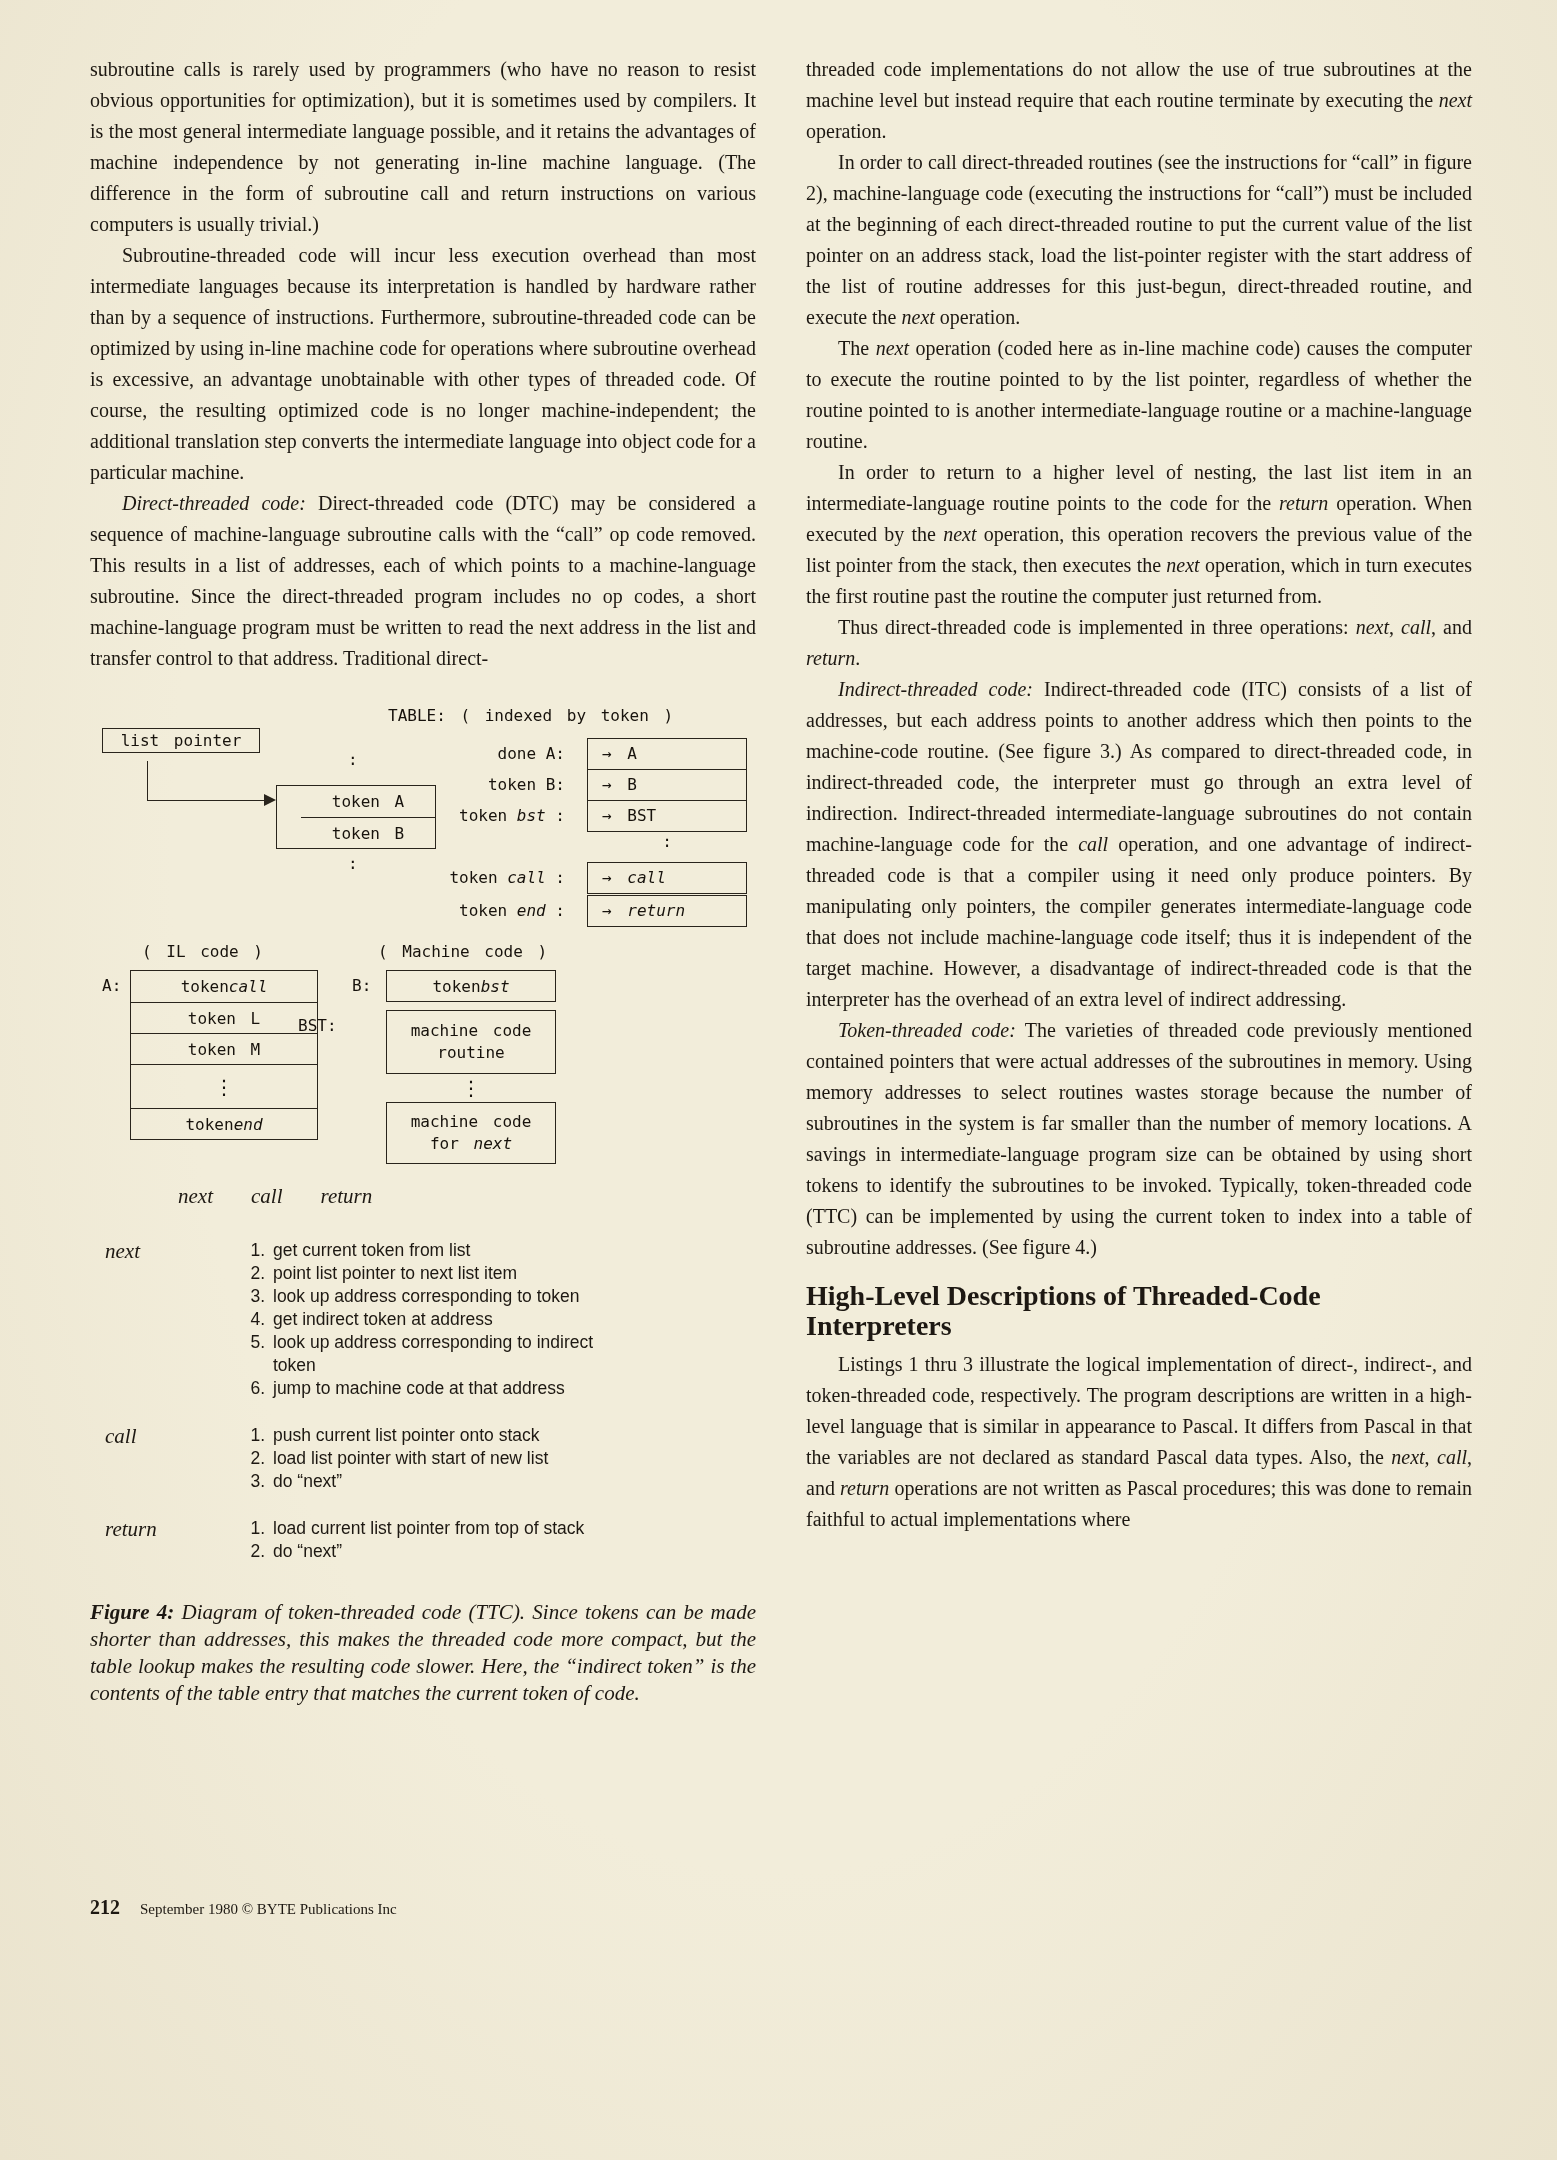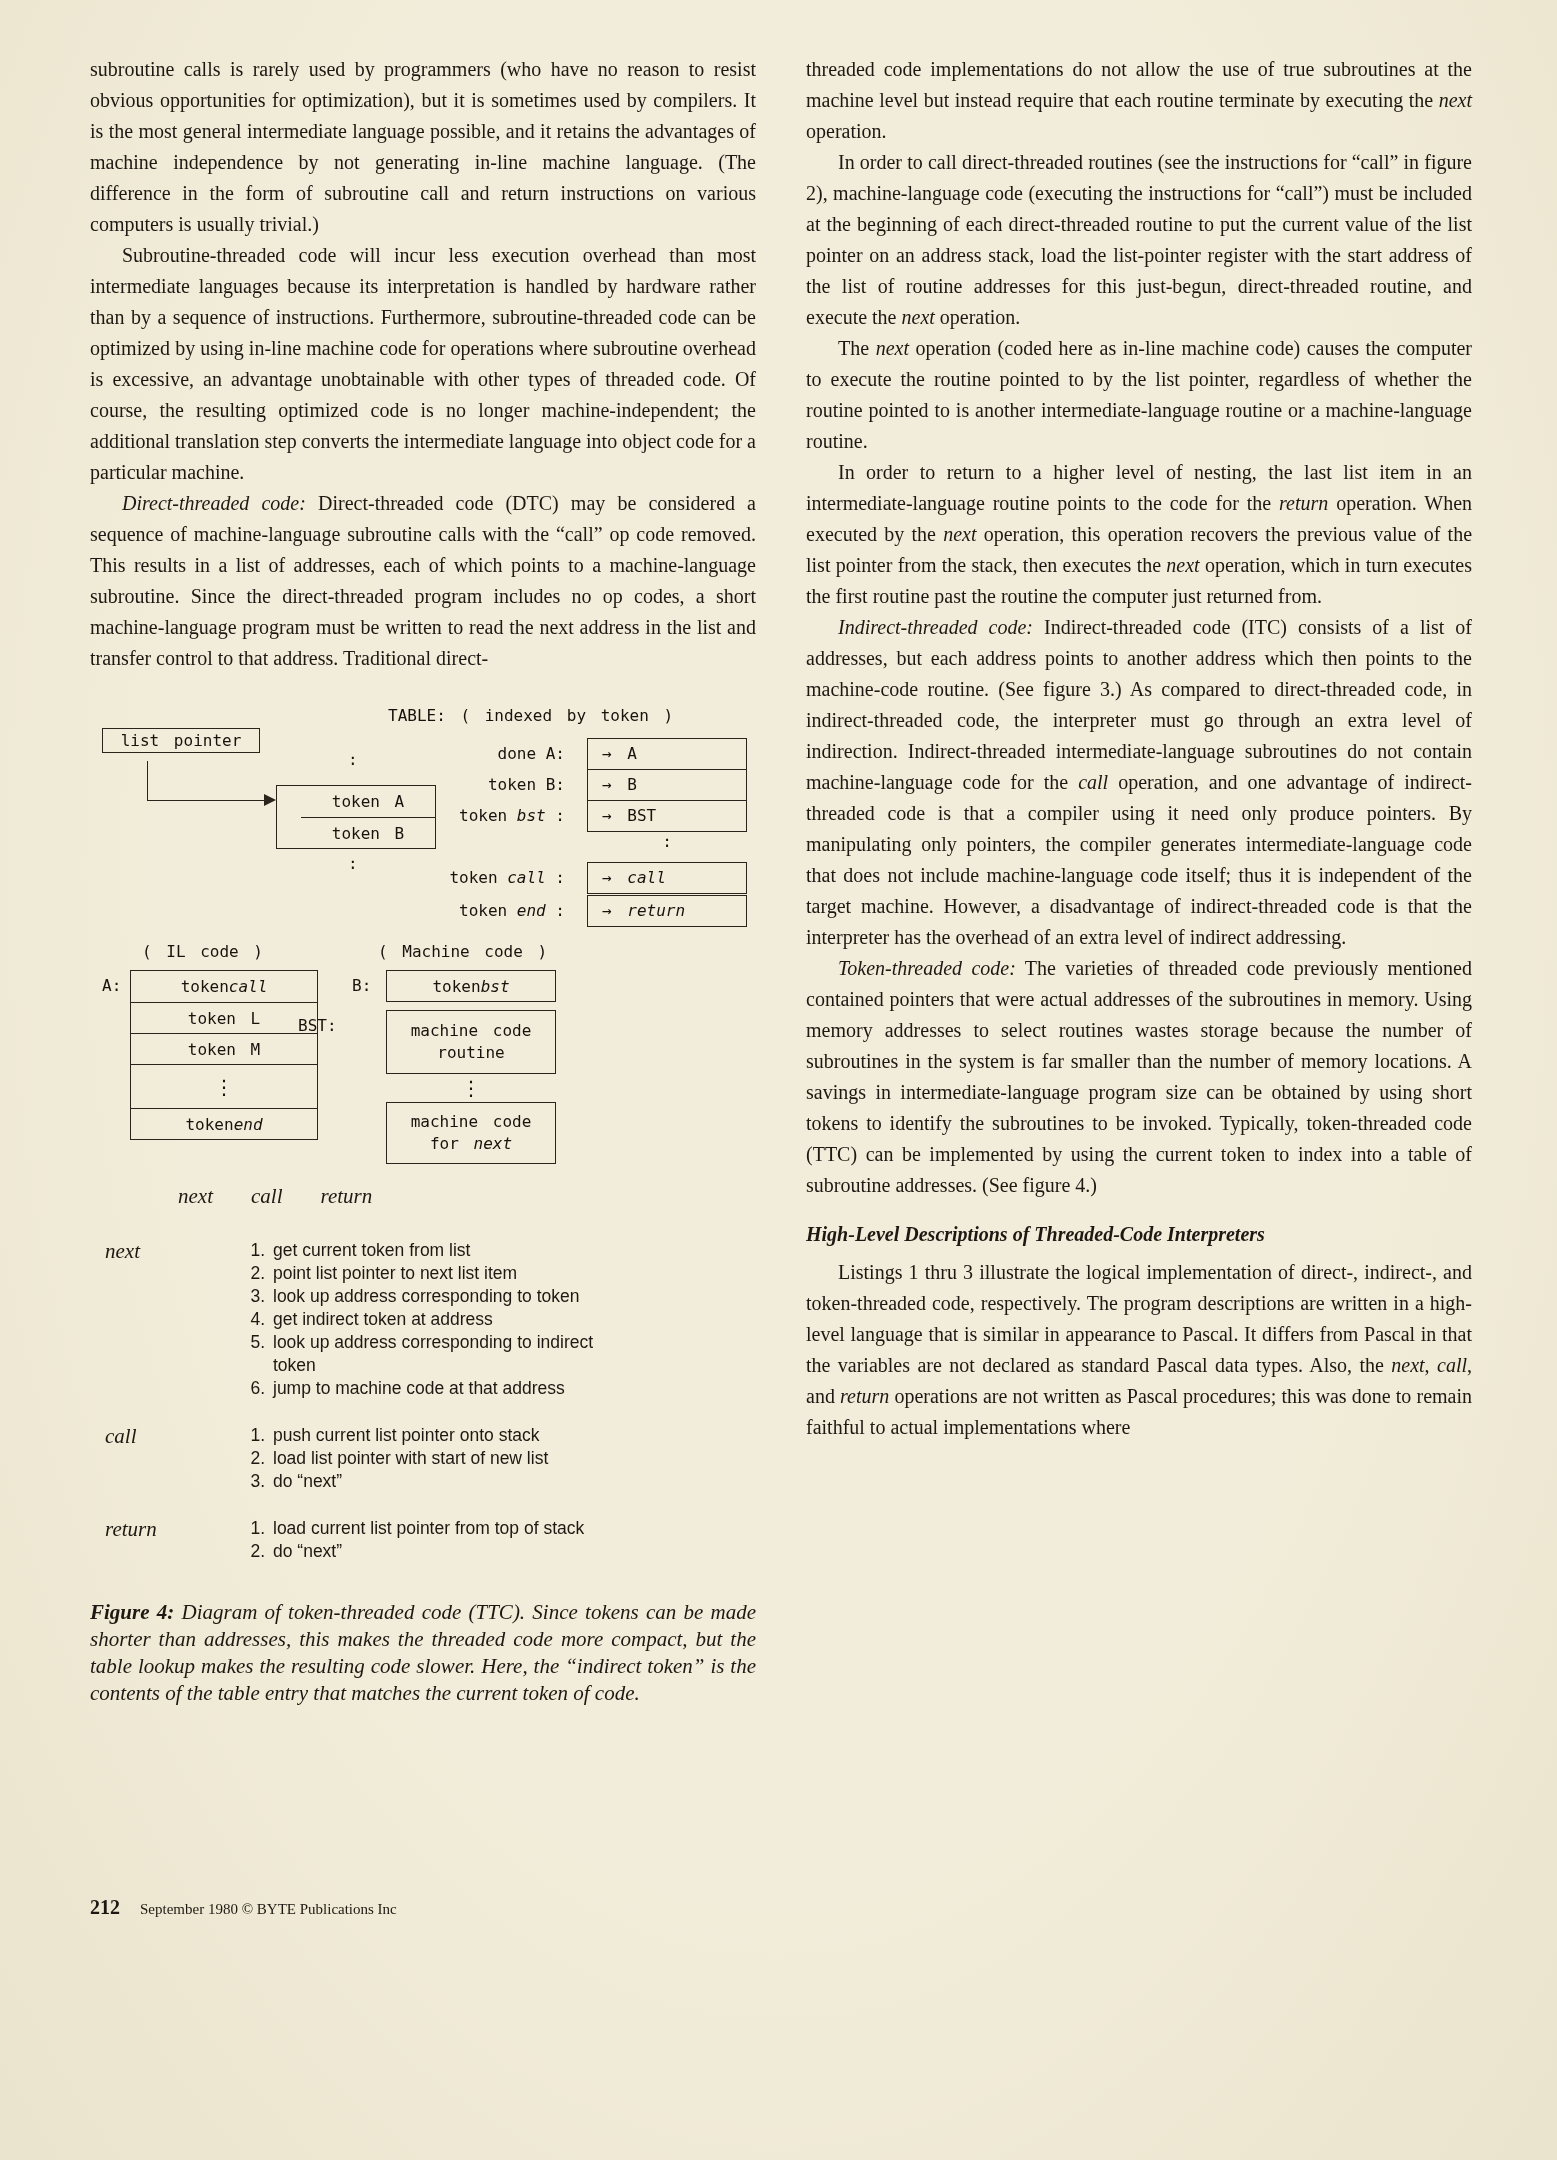--- a/index.html
+++ b/index.html
@@ -15,23 +15,22 @@
   .col-left  { left:90px; }
   .col-right { left:806px; }
 
   p.body-p {
     font-size:20px; line-height:31px; text-align:justify;
     hyphens:auto; -webkit-hyphens:auto;
   }
   p.indent { text-indent:32px; }
 
   h2.section-heading {
-    font-size:20px; line-height:30px; font-weight:bold;
+    font-size:28px; line-height:30px; font-weight:bold;
     margin:18px 0 8px 0;
-    font-style:italic;
   }
 
   
   .fig { display:block; margin-top:30px; }
   .diagram {
     position:relative; height:470px;
     font-family:"DejaVu Sans Mono", monospace;
     font-size:16px; color:#17120c;
   }
   .d-label { position:absolute; white-space:nowrap; word-spacing:5px; }
@@ -180,20 +179,21 @@
 
       <figcaption class="caption"><b>Figure 4:</b> <i>Diagram of token-threaded code (TTC). Since tokens can be made shorter than addresses, this makes the threaded code more compact, but the table lookup makes the resulting code slower. Here, the “indirect token” is the contents of the table entry that matches the current token of code.</i></figcaption>
     </figure>
   </div>
 
   <div class="col col-right">
     <p class="body-p">threaded code implementations do not allow the use of true subroutines at the machine level but instead require that each routine terminate by executing the <i>next</i> operation.</p>
     <p class="body-p indent">In order to call direct-threaded routines (see the instructions for “call” in figure 2), machine-language code (executing the instructions for “call”) must be included at the beginning of each direct-threaded routine to put the current value of the list pointer on an address stack, load the list-pointer register with the start address of the list of routine addresses for this just-begun, direct-threaded routine, and execute the <i>next</i> operation.</p>
     <p class="body-p indent">The <i>next</i> operation (coded here as in-line machine code) causes the computer to execute the routine pointed to by the list pointer, regardless of whether the routine pointed to is another intermediate-language routine or a machine-language routine.</p>
     <p class="body-p indent">In order to return to a higher level of nesting, the last list item in an intermediate-language routine points to the code for the <i>return</i> operation. When executed by the <i>next</i> operation, this operation recovers the previous value of the list pointer from the stack, then executes the <i>next</i> operation, which in turn executes the first routine past the routine the computer just returned from.</p>
+    <p class="body-p indent">Thus direct-threaded code is implemented in three operations: <i>next</i>, <i>call</i>, and <i>return</i>.</p>
     <p class="body-p indent"><i>Indirect-threaded code:</i> Indirect-threaded code (ITC) consists of a list of addresses, but each address points to another address which then points to the machine-code routine. (See figure 3.) As compared to direct-threaded code, in indirect-threaded code, the interpreter must go through an extra level of indirection. Indirect-threaded intermediate-language subroutines do not contain machine-language code for the <i>call</i> operation, and one advantage of indirect-threaded code is that a compiler using it need only produce pointers. By manipulating only pointers, the compiler generates intermediate-language code that does not include machine-language code itself; thus it is independent of the target machine. However, a disadvantage of indirect-threaded code is that the interpreter has the overhead of an extra level of indirect addressing.</p>
     <p class="body-p indent"><i>Token-threaded code:</i> The varieties of threaded code previously mentioned contained pointers that were actual addresses of the subroutines in memory. Using memory addresses to select routines wastes storage because the number of subroutines in the system is far smaller than the number of memory locations. A savings in intermediate-language program size can be obtained by using short tokens to identify the subroutines to be invoked. Typically, token-threaded code (TTC) can be implemented by using the current token to index into a table of subroutine addresses. (See figure 4.)</p>
     <h2 class="section-heading">High-Level Descriptions of Threaded-Code Interpreters</h2>
     <p class="body-p indent">Listings 1 thru 3 illustrate the logical implementation of direct-, indirect-, and token-threaded code, respectively. The program descriptions are written in a high-level language that is similar in appearance to Pascal. It differs from Pascal in that the variables are not declared as standard Pascal data types. Also, the <i>next</i>, <i>call</i>, and <i>return</i> operations are not written as Pascal procedures; this was done to remain faithful to actual implementations where</p>
   </div>
 
   <div class="footer">
     <span class="pageno">212</span>
     <span class="credit">September 1980 © BYTE Publications Inc</span>
   </div>

